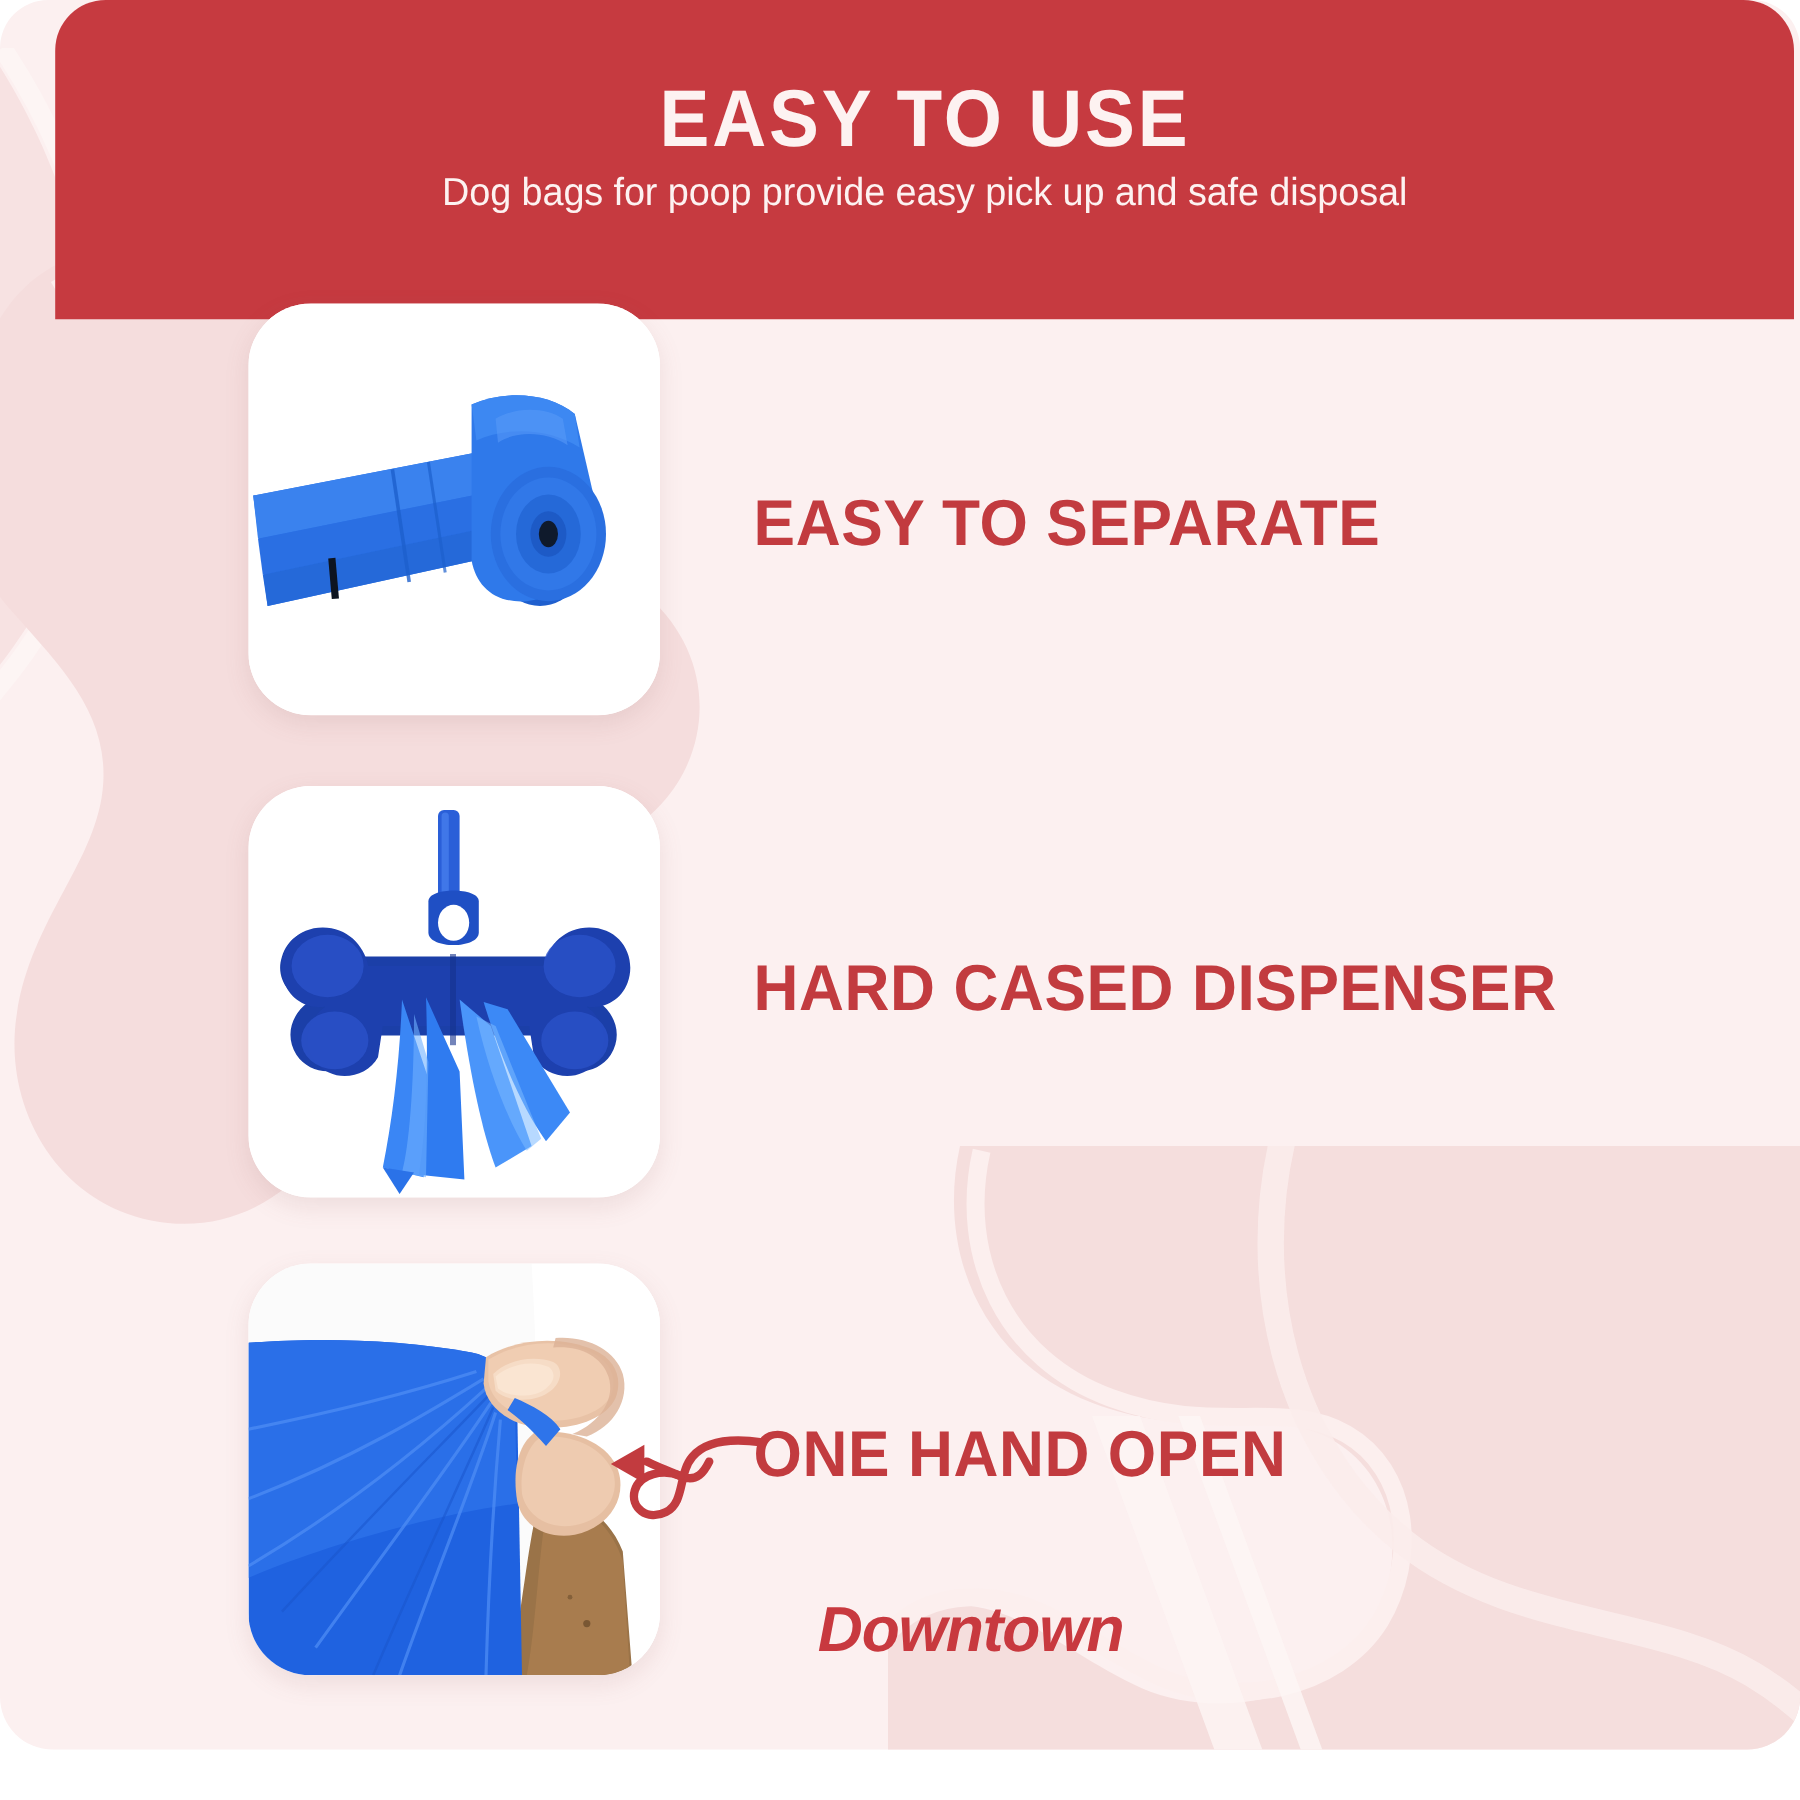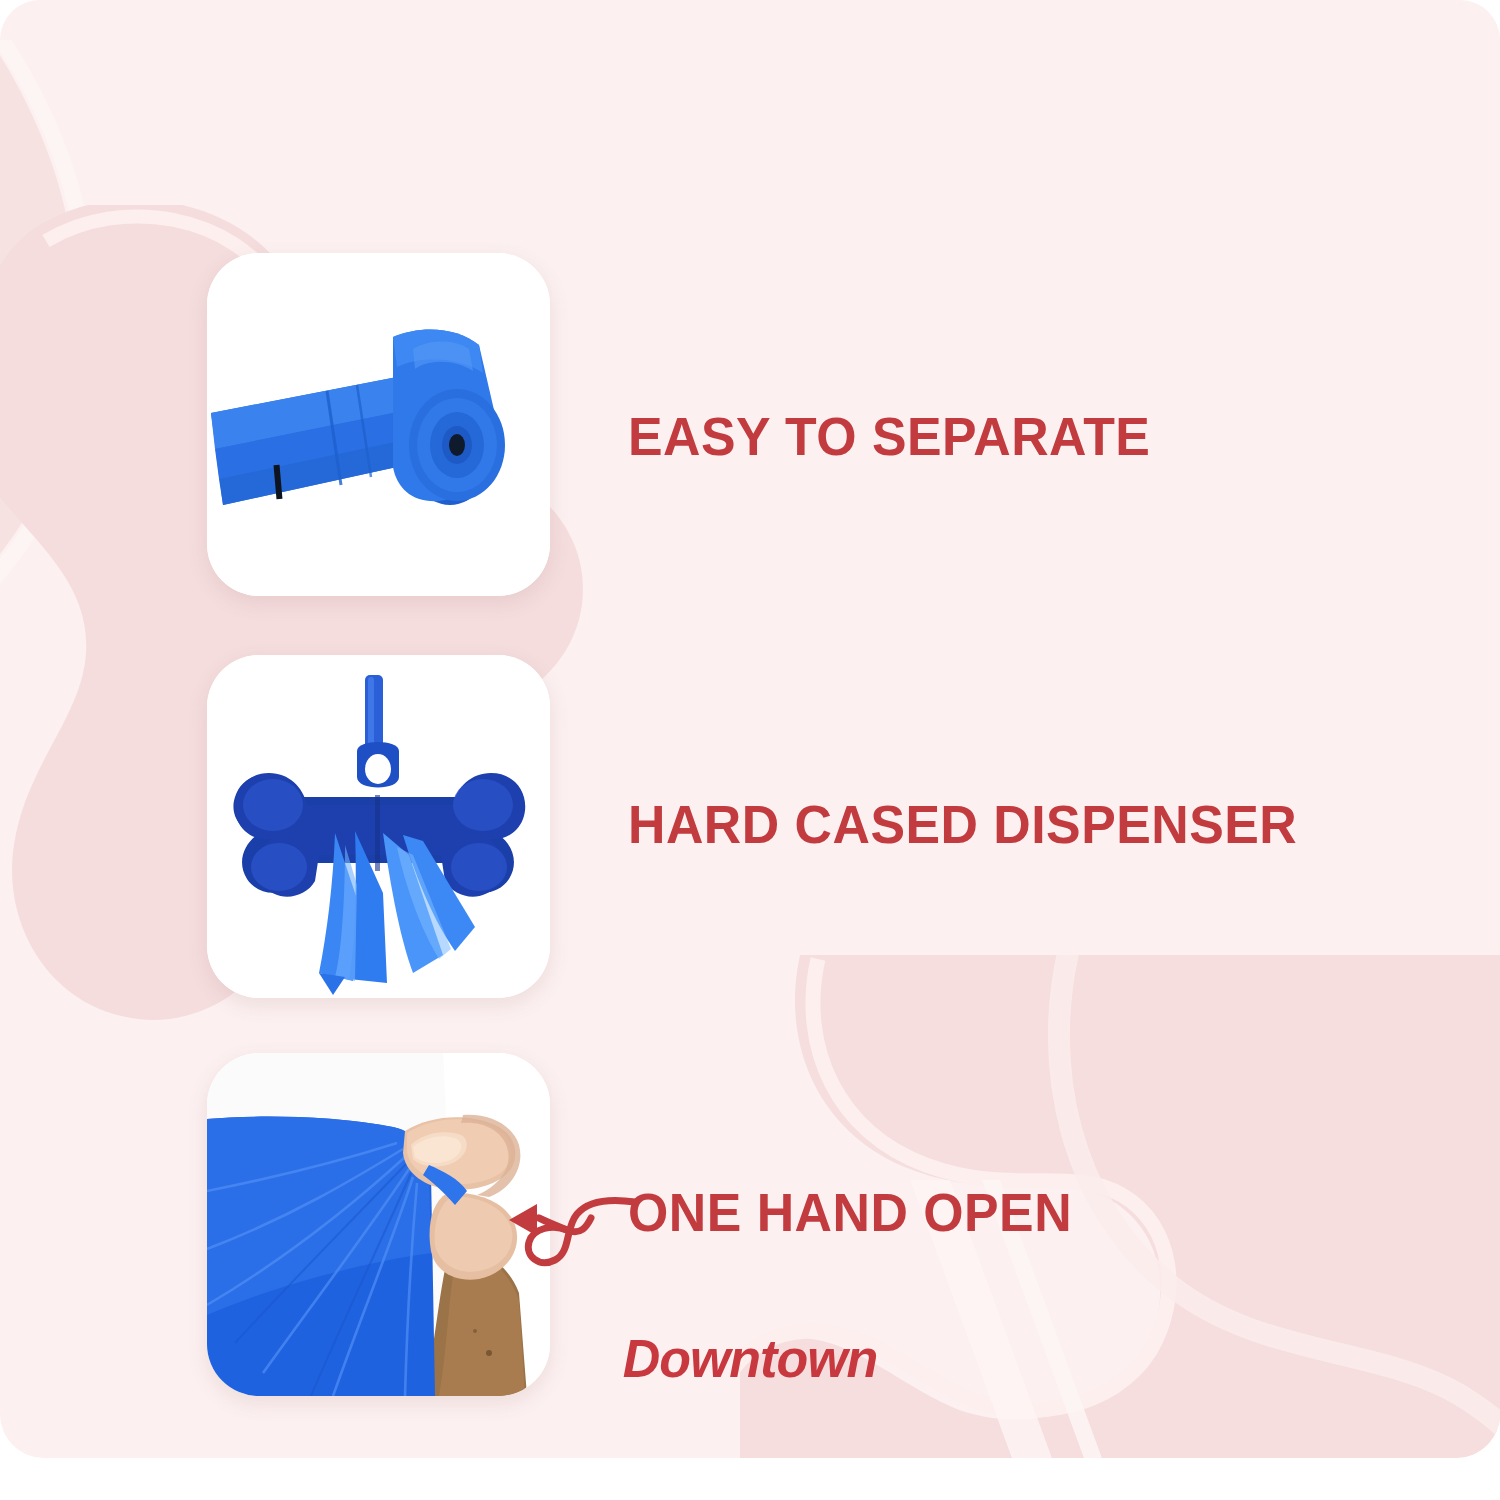--- a/index.html
+++ b/index.html
@@ -96,21 +96,21 @@
     position:absolute;
     left:495px; top:1168px;
     width:150px; height:108px;
   }
 
   
   .logo{
     position:absolute;
     left:560px; top:1332px;
     width:380px;
-    text-align:center;
+    text-align:right;
     line-height:1;
   }
   .logo-top{
     display:block;
     color:#c8393f;
     font-size:53px;
     font-weight:bold;
     font-style:italic;
     letter-spacing:-1px;
     transform:scaleX(0.98);
@@ -172,20 +172,24 @@
                C374 454 288 468 230 444 C170 418 130 374 68 376 C4 378 -28 430 -34 490" fill="none" stroke="#fcefee" stroke-width="15"></path>
       <path d="M330 -10 C300 110 330 250 430 330 C520 402 640 392 720 440 C790 482 820 540 824 560" fill="none" stroke="#fbeceb" stroke-width="22" opacity="0.9"></path>
     </svg>
 
     <svg class="wm" style="left:420px;top:1180px;width:700px;height:300px;" viewBox="0 0 700 300">
       <path d="M530 0 L640 300 L600 300 L490 0 Z" fill="#fdf4f3" opacity="0.85"></path>
       <path d="M580 0 L690 300 L672 300 L562 0 Z" fill="#fdf6f5" opacity="0.85"></path>
     </svg>
   </div>
 
+  <div class="header">
+    <div class="header-title">EASY TO USE</div>
+    <div class="header-sub">Dog bags for poop provide easy pick up and safe disposal</div>
+  </div>
 
   <div class="thumb" style="top:253px;">
     <div class="thumb-inner">
       <svg viewBox="0 0 343 343" width="343" height="343">
         <rect width="343" height="343" fill="#ffffff"></rect>
 
         <path d="M4 160 L190 124 L208 210 L16 252 Z" fill="#2d74e8"></path>
         <path d="M4 160 L190 124 L196 158 L8 196 Z" fill="#3a82ee"></path>
         <path d="M8 196 L196 158 L202 186 L12 226 Z" fill="#2a6fe3"></path>
         <path d="M12 226 L202 186 L208 210 L16 252 Z" fill="#2569d9"></path>

